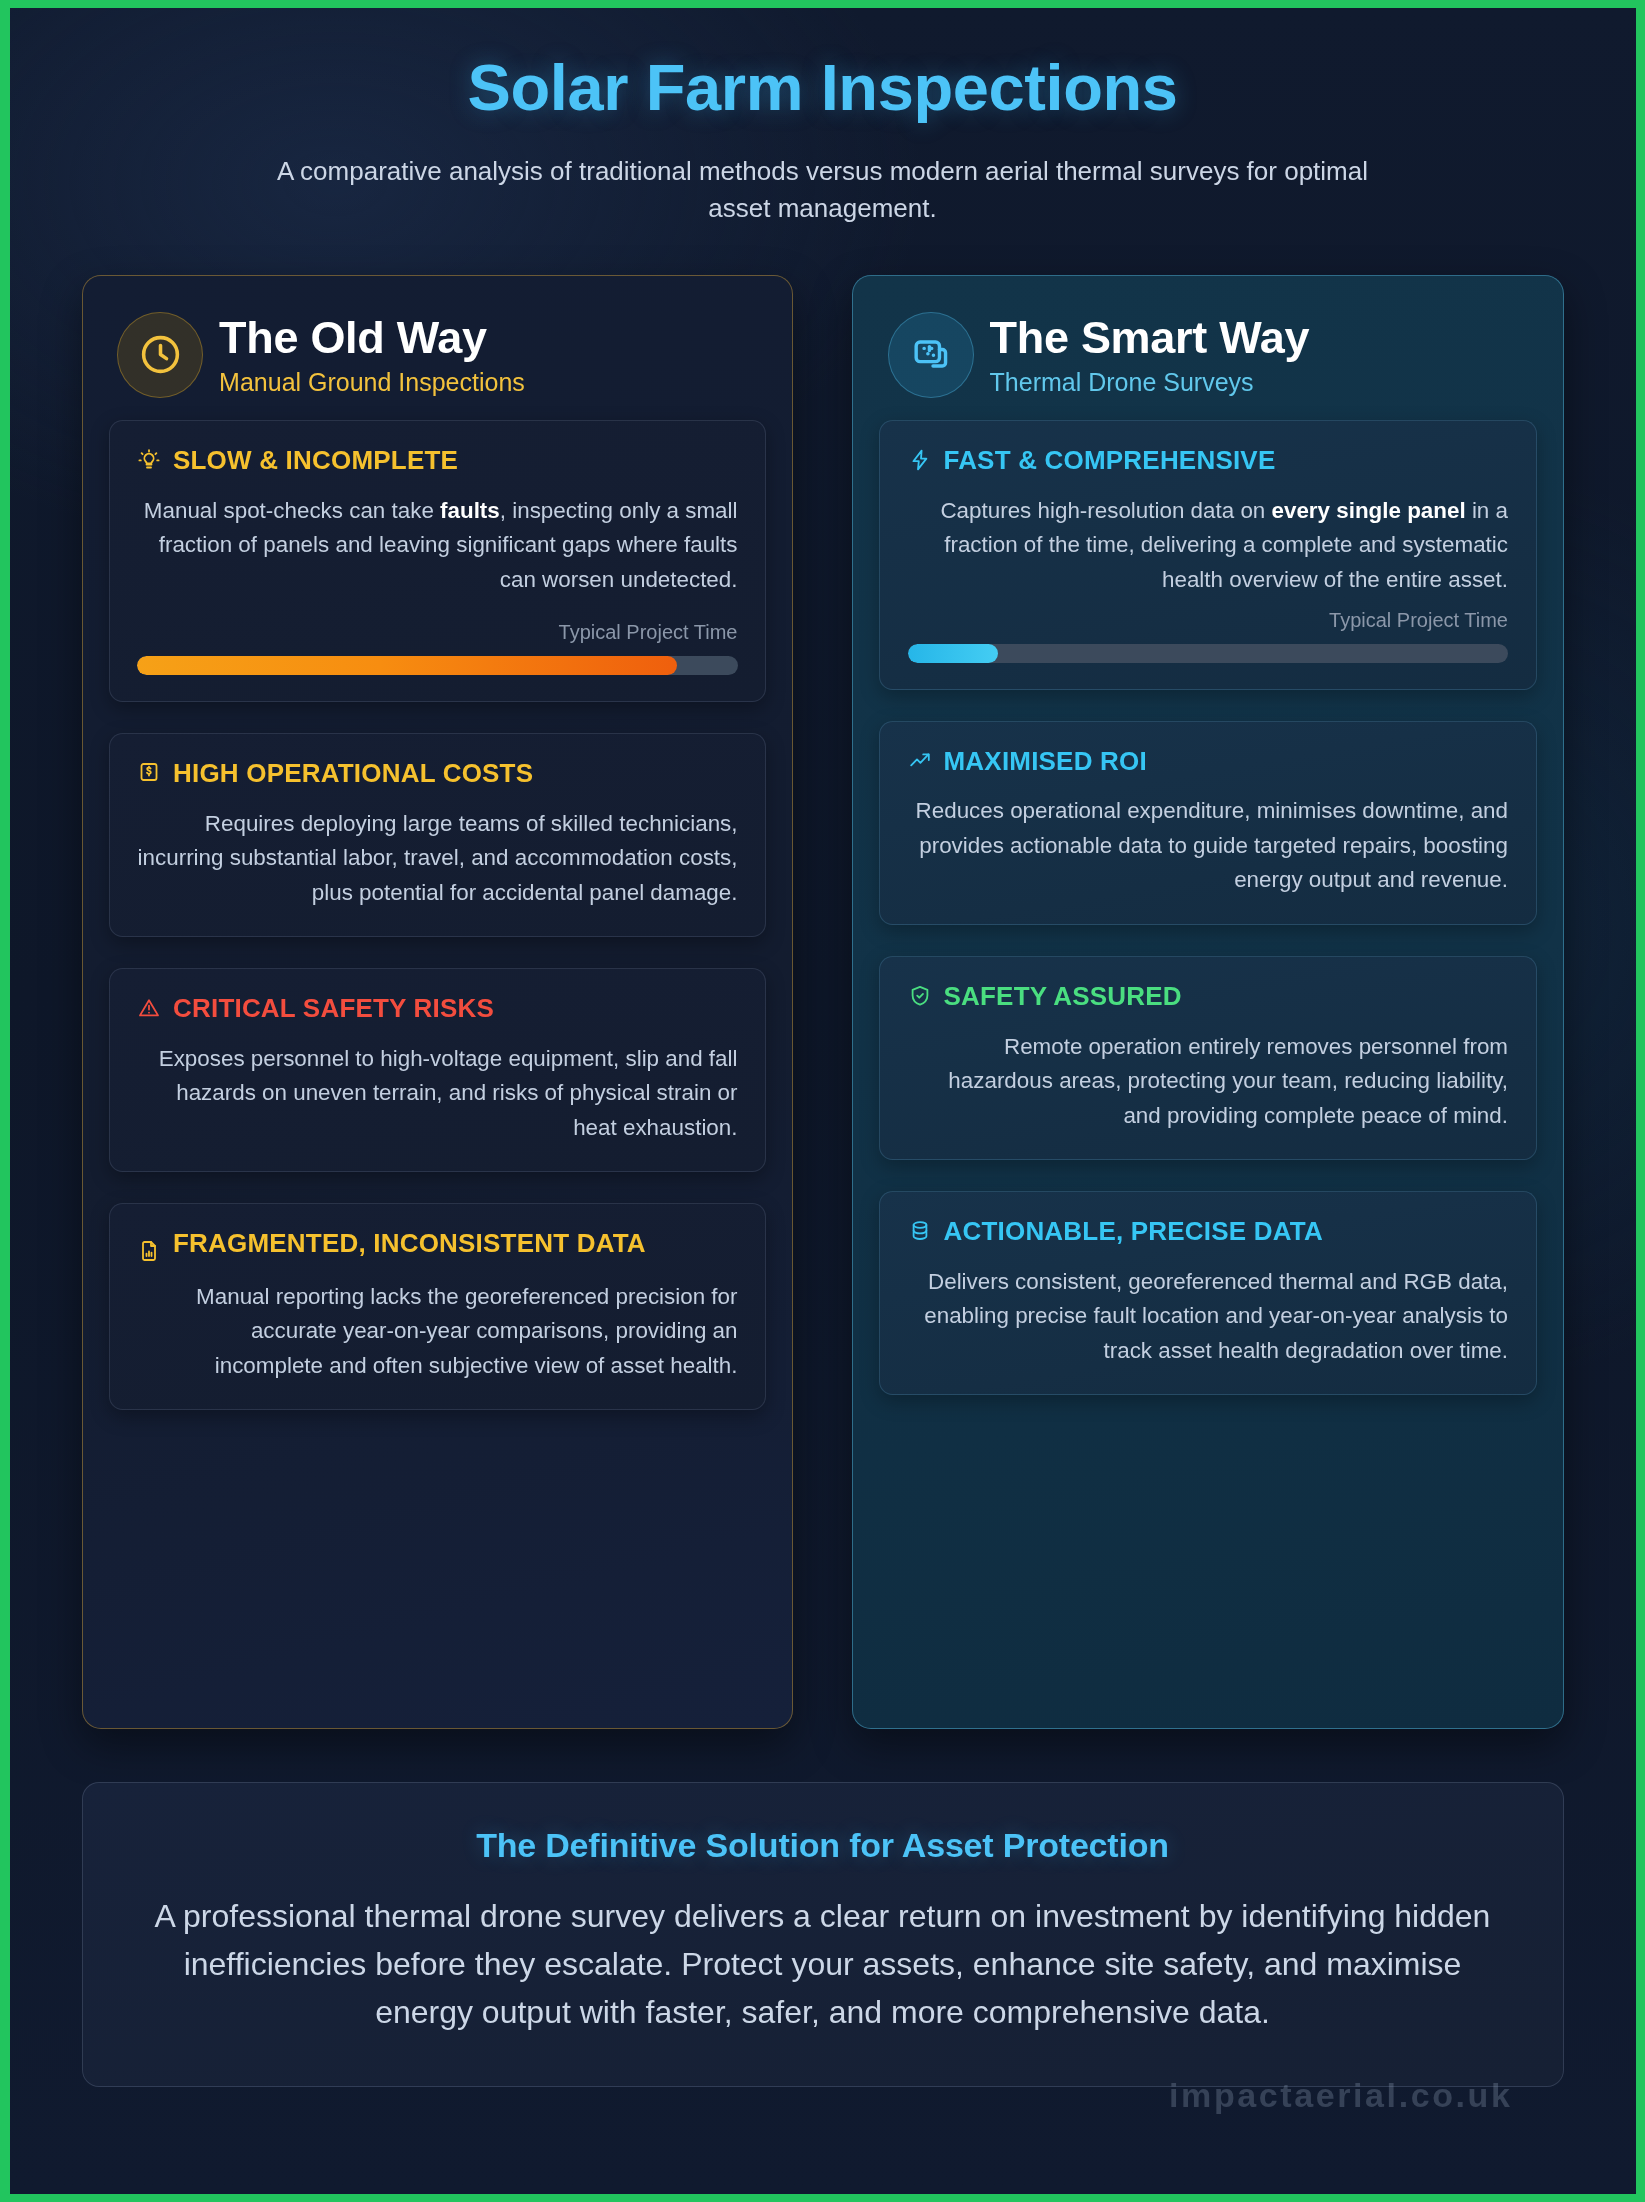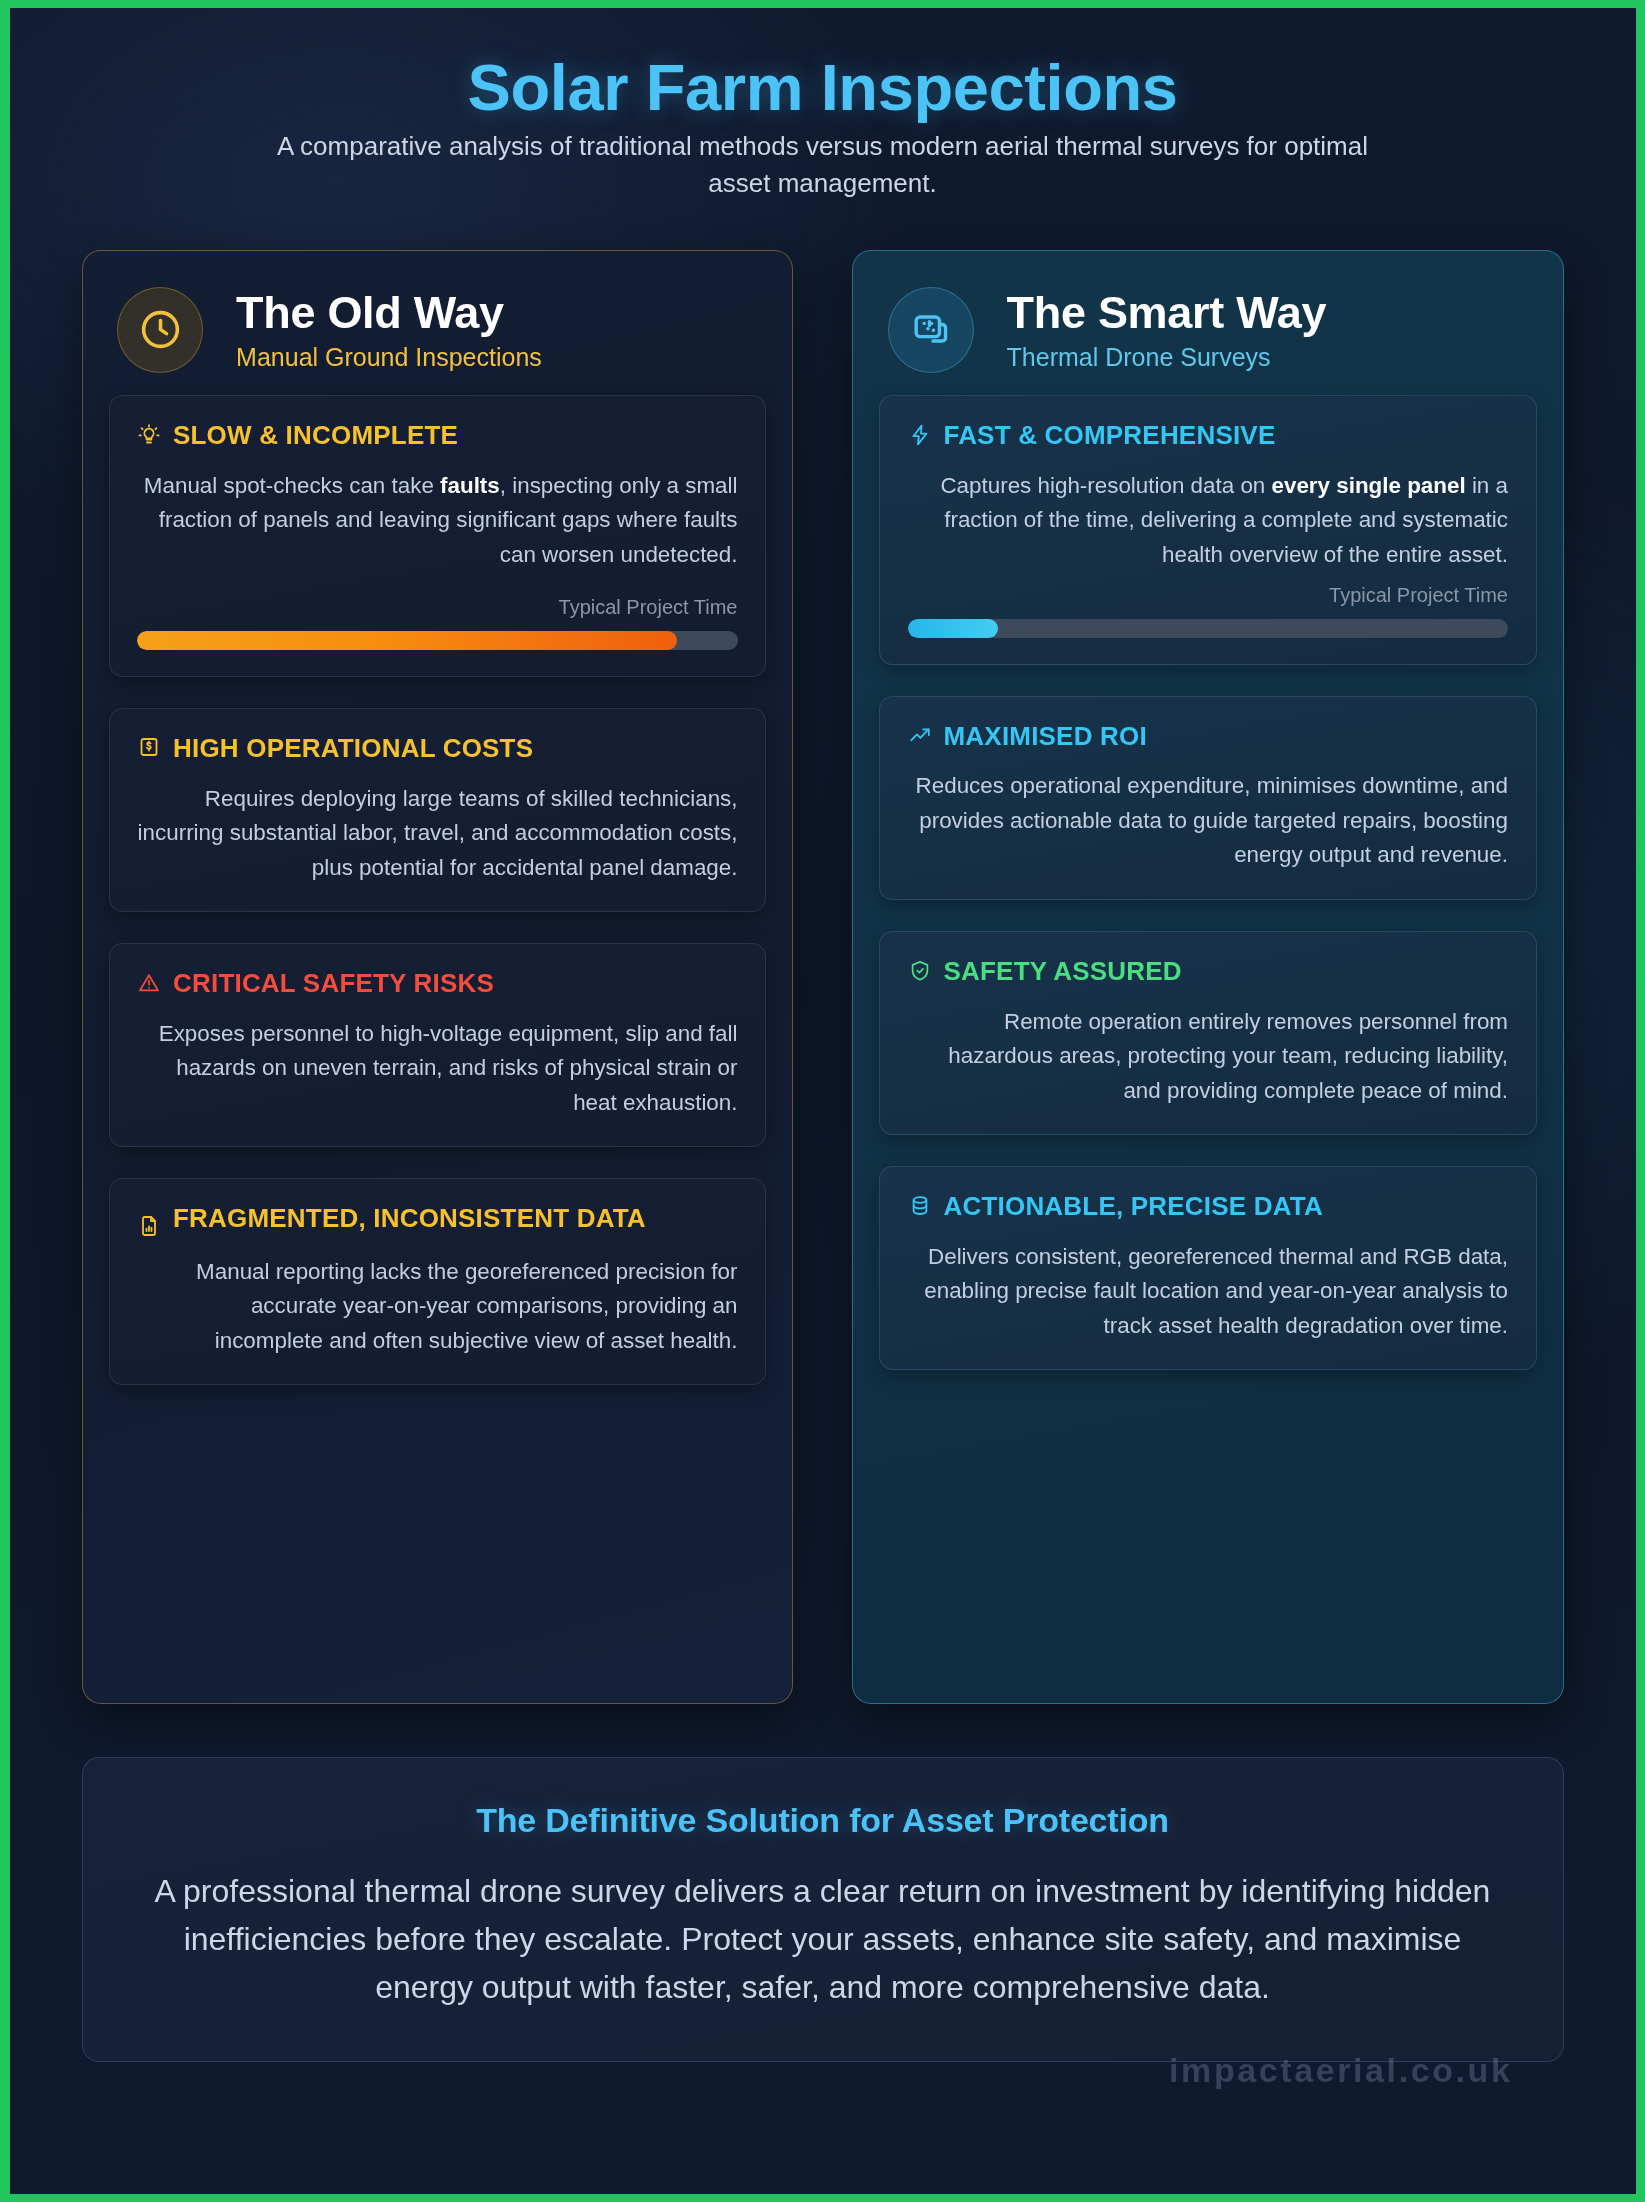--- a/index.html
+++ b/index.html
@@ -34,21 +34,21 @@
   .hero { padding: 45px 103px 0 103px; text-align: center; }
   .hero h1 {
     font-size: 65px;
     font-weight: 700;
     letter-spacing: -0.4px;
     color: #4cc3f7;
     line-height: 1.08;
     text-shadow: 0 0 22.4px rgba(56,176,234,0.35);
   }
   .hero p {
-    margin-top: 5px;
+    margin-top: 30px;
     font-size: 26px;
     line-height: 1.42;
     color: #ccd6e6;
     font-weight: 400;
     max-width: 1136px;
     margin-left: auto;
     margin-right: auto;
   }
 
   
@@ -74,21 +74,21 @@
     background: linear-gradient(170deg, #123449 0%, #113247 50%, #0f2c40 100%);
     border: 0.9px solid rgba(72,163,196,0.55);
     box-shadow: 0 15.5px 40px rgba(0,0,0,0.42);
     min-height: 1454px;
   }
 
   
   .col-head {
     display: flex;
     align-items: center;
-    gap: 33px;
+    gap: 16px;
     padding: 8.6px 5.2px 22.4px 8.6px;
   }
   .col-badge {
     width: 86px; height: 86px;
     border-radius: 50%;
     display: flex; align-items: center; justify-content: center;
     flex: 0 0 auto;
   }
   .badge-old { background: rgba(122,92,20,0.30); border: 0.9px solid rgba(190,148,42,0.45); }
   .badge-new { background: rgba(30,110,150,0.32); border: 0.9px solid rgba(70,165,205,0.45); }

